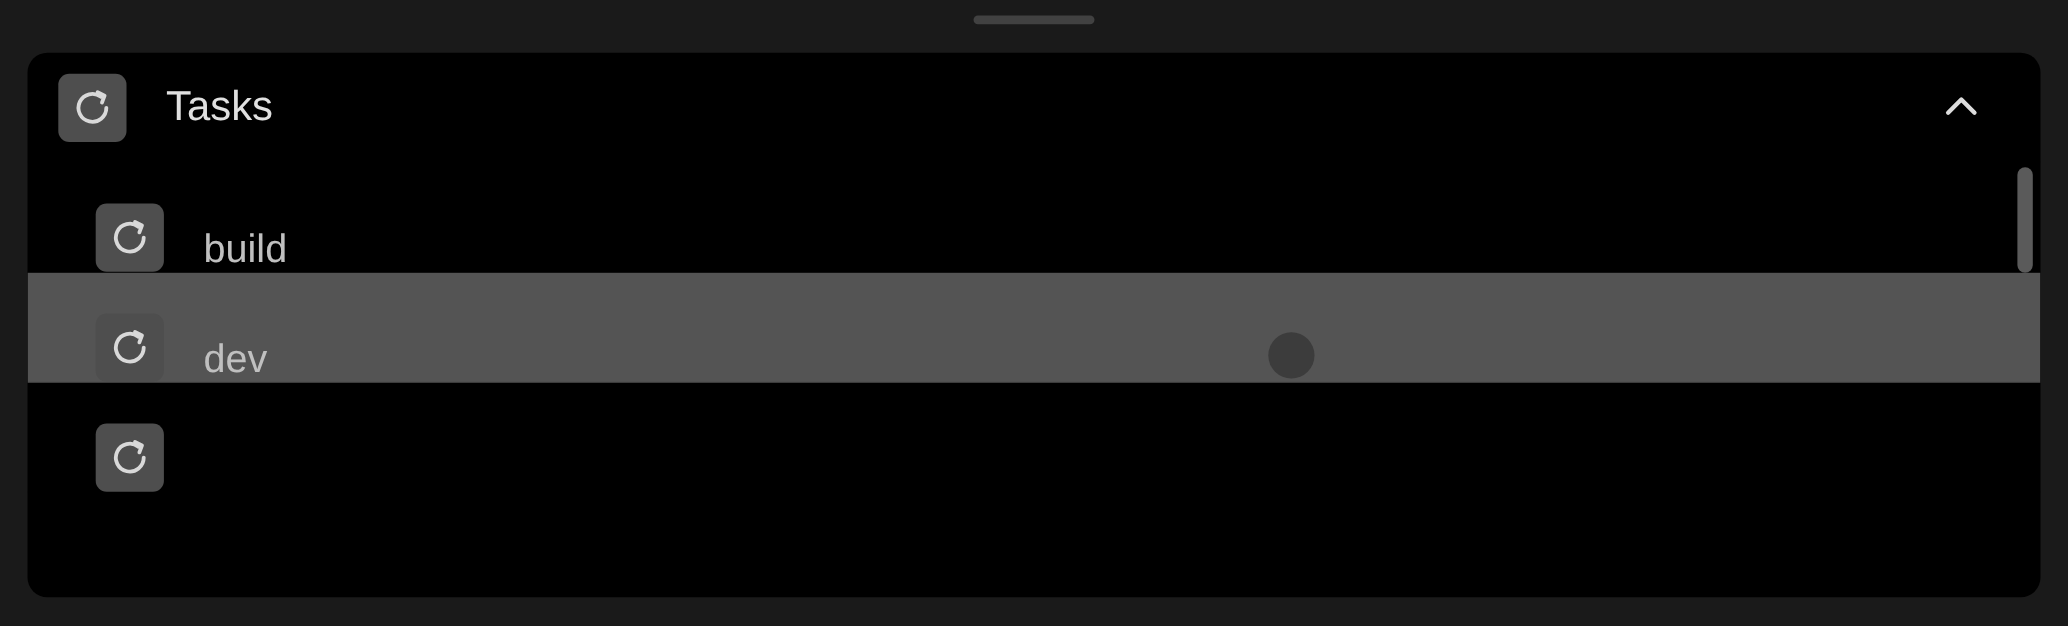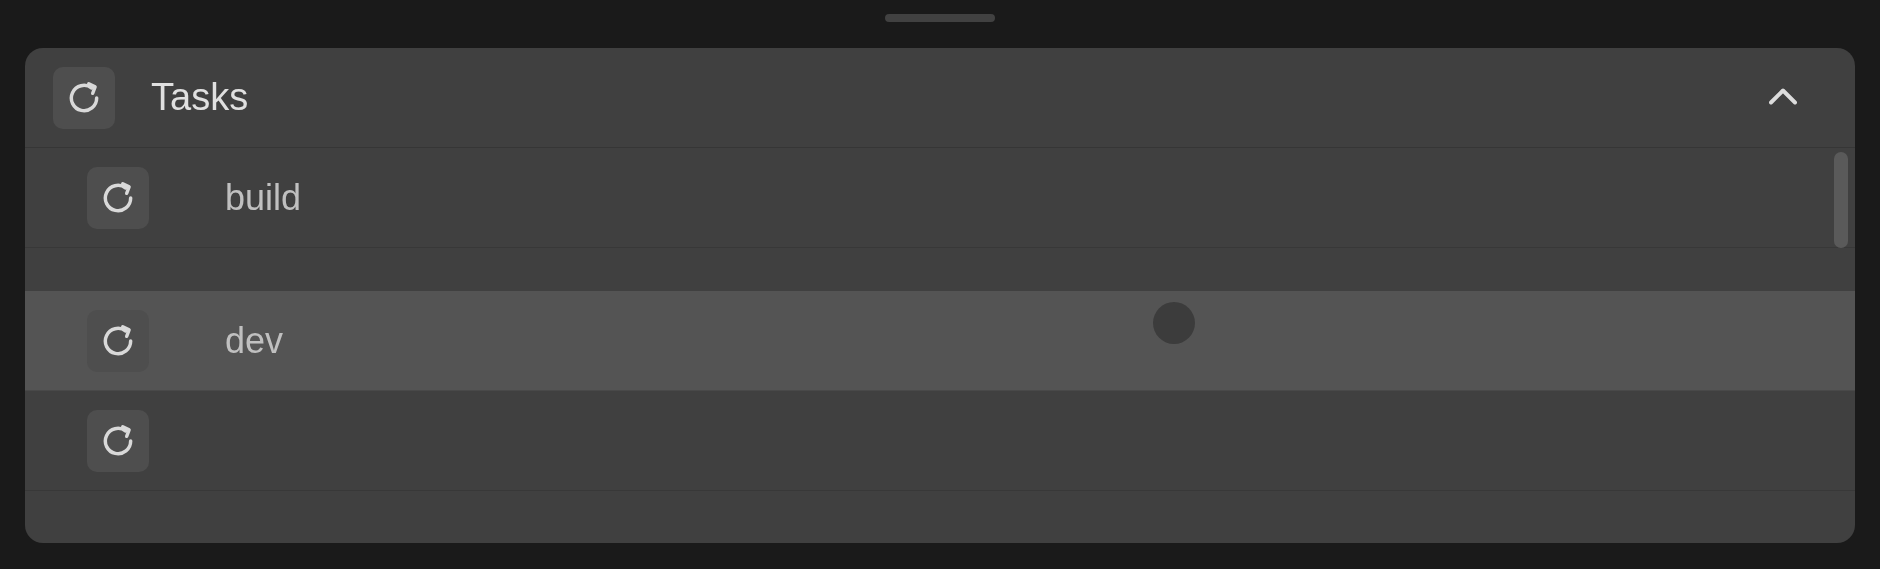--- a/index.html
+++ b/index.html
@@ -19,21 +19,21 @@
       height: 8px;
       background: #414141;
       border-radius: 6px;
     }
     .panel {
       position: absolute;
       top: 48px;
       left: 25px;
       right: 25px;
       bottom: 26px;
-      background: #404040;
+      background: #000000;
       border-radius: 18px;
       overflow: hidden;
     }
     .header-row {
       height: 100px;
       display: flex;
       align-items: center;
       padding: 0 48px 0 28px;
       border-bottom: 1px solid rgba(0,0,0,0.15);
     }
@@ -51,28 +51,26 @@
       display: flex;
       align-items: center;
       justify-content: center;
       width: 48px;
       height: 48px;
     }
     .collapse-arrow svg { width: 36px; height: 36px; }
     .task-item {
       height: 100px;
       display: flex;
-      align-items: center;
+      align-items: flex-end;
       padding-left: 62px;
       border-bottom: 1px solid rgba(0,0,0,0.12);
-      gap: 40px;
     }
     .task-item.selected {
       background: #545454;
-      margin-top: 43px;
     }
     .task-item .icon-box { margin-right: 36px; }
     .task-label {
       color: #c0c0c0;
       font-size: 36px;
       font-weight: 400;
     }
     .icon-box {
       width: 62px;
       height: 62px;

